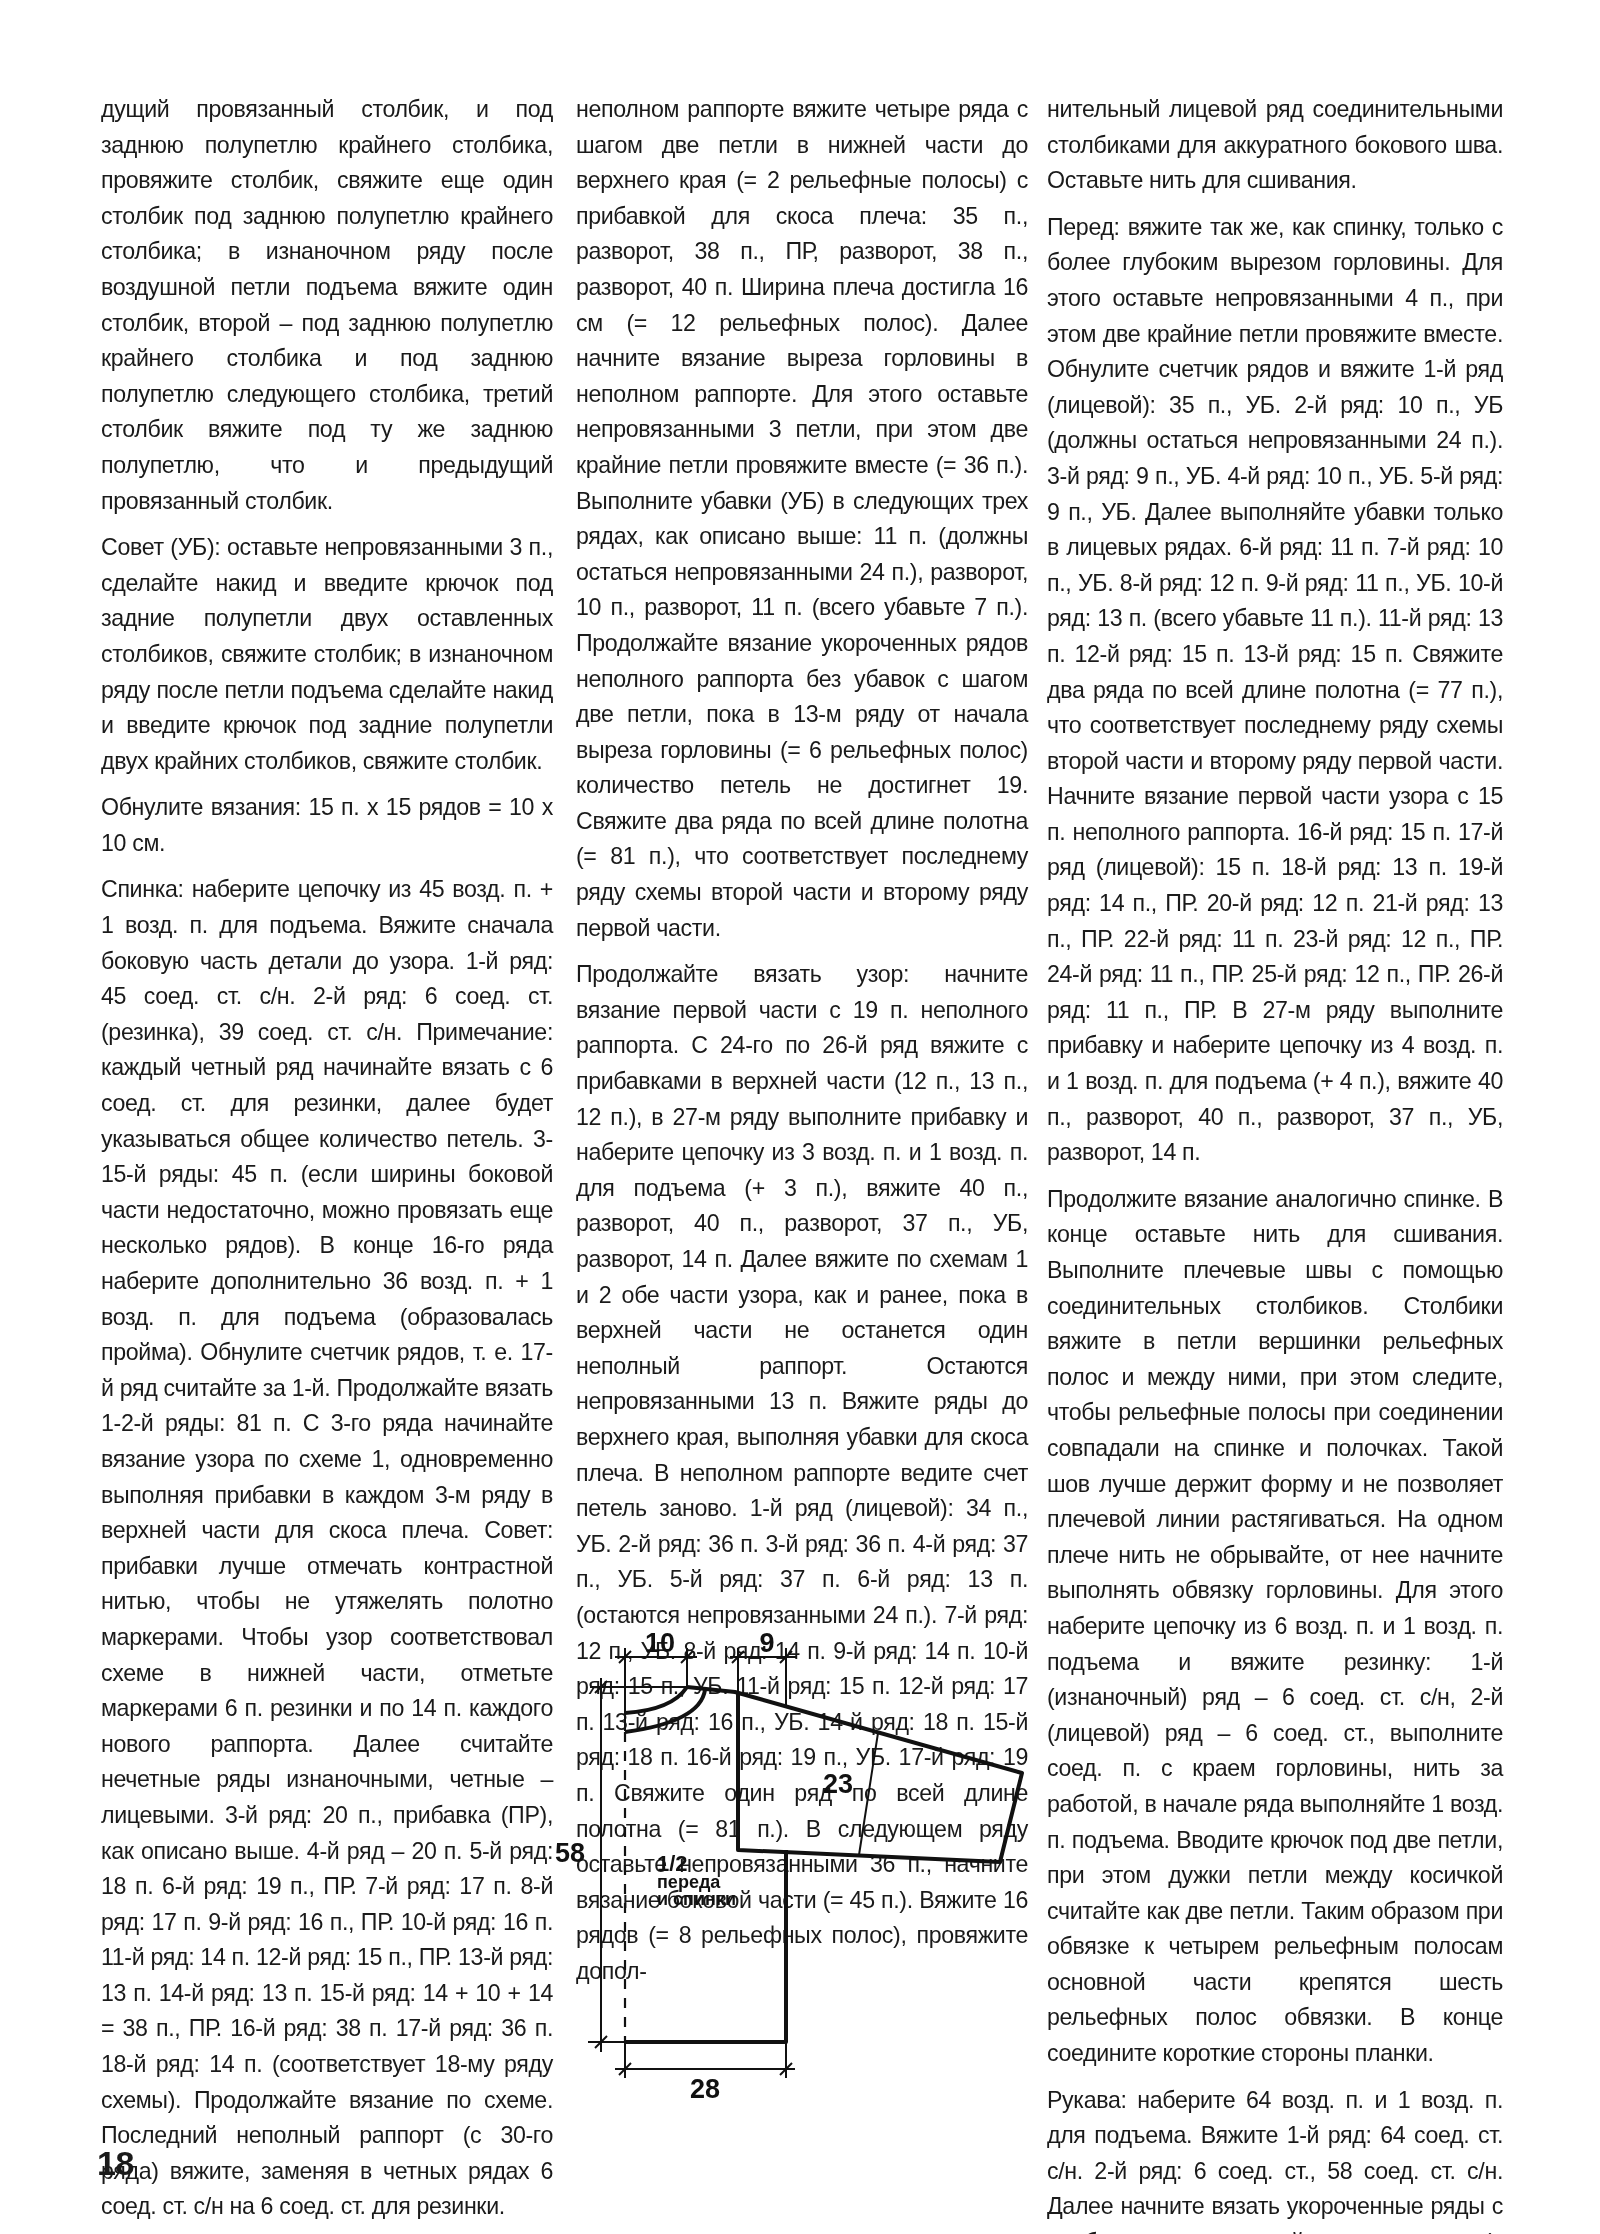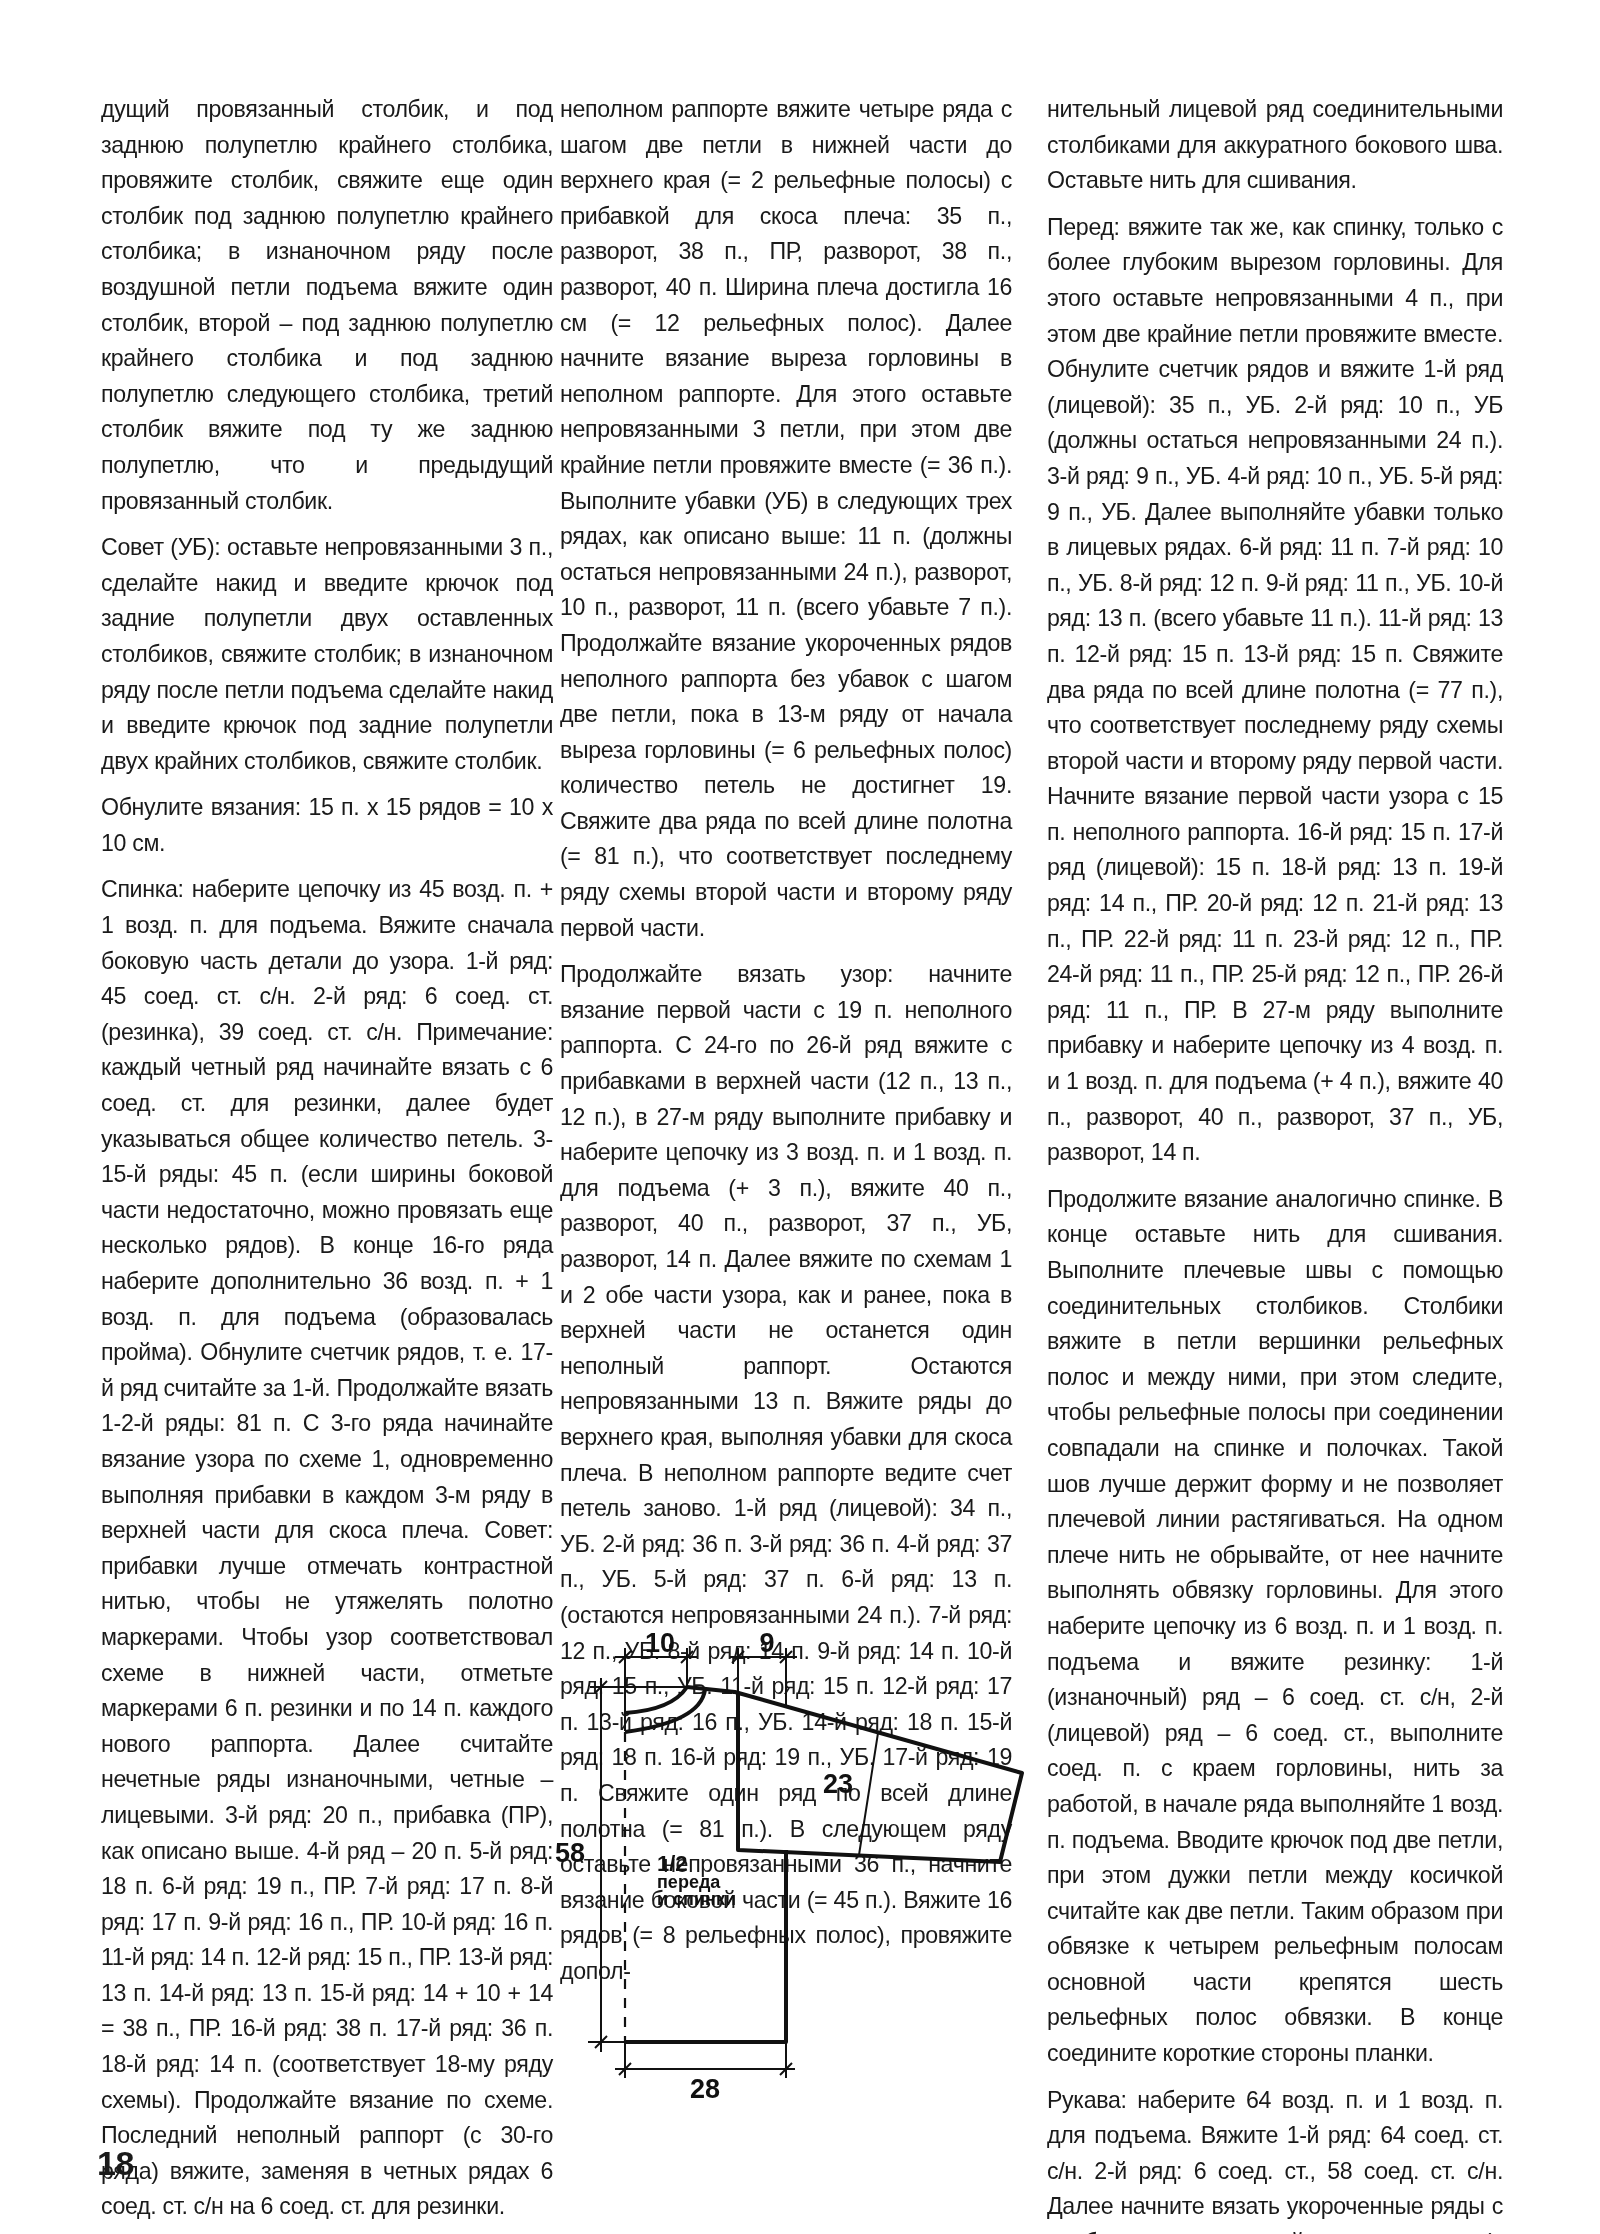--- a/index.html
+++ b/index.html
@@ -10,21 +10,21 @@
   }
   .col {
     position: absolute; top: 84px; width: 452px;
     font-size: 23.2px; line-height: 35.6px;
     letter-spacing: -0.35px;
     text-align: justify;
     hyphens: manual;
   }
   .col p { margin: 8px 0 11px 0; }
   #col1 { left: 101px; }
-  #col2 { left: 560px; }
+  #col2 { left: 576px; }
   #col3 { left: 1047px; width: 456px; }
   b.lead, b.em { font-weight: normal; }
   .page-number {
     position: absolute; left: 97px; top: 2144px;
     font-size: 34px; font-weight: bold; letter-spacing: -0.5px;
   }
   #diagram { position: absolute; left: 0; top: 0; width: 1600px; height: 2234px; pointer-events: none; }
   #diagram text { font-family: "Liberation Sans", "DejaVu Sans", sans-serif; font-weight: bold; fill: #111; }
   .dim { stroke: #111; stroke-width: 2; fill: none; }
   .outline { stroke: #111; stroke-width: 4; fill: none; stroke-linejoin: round; }

